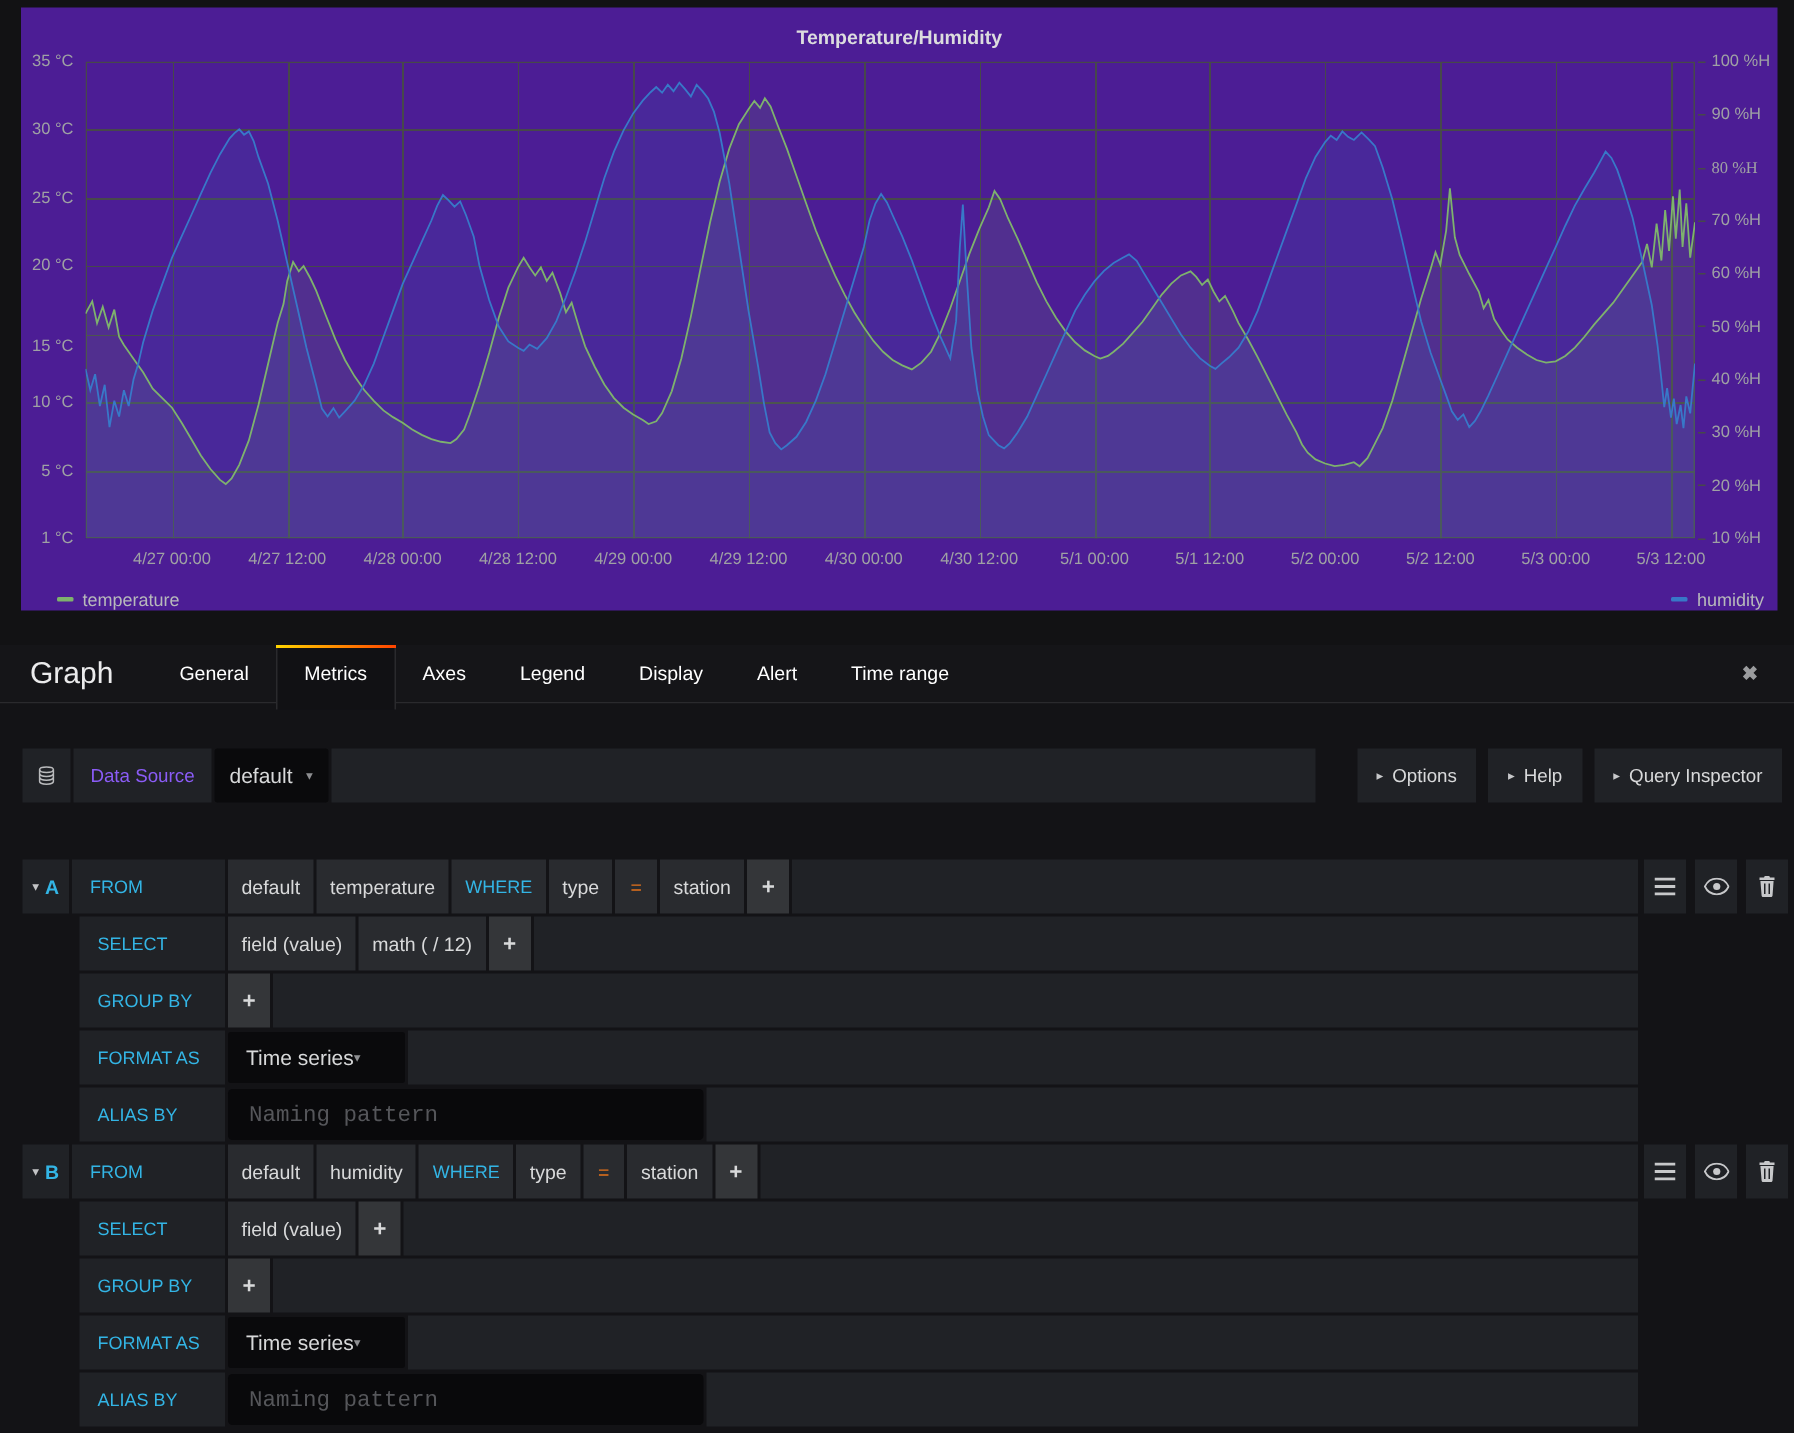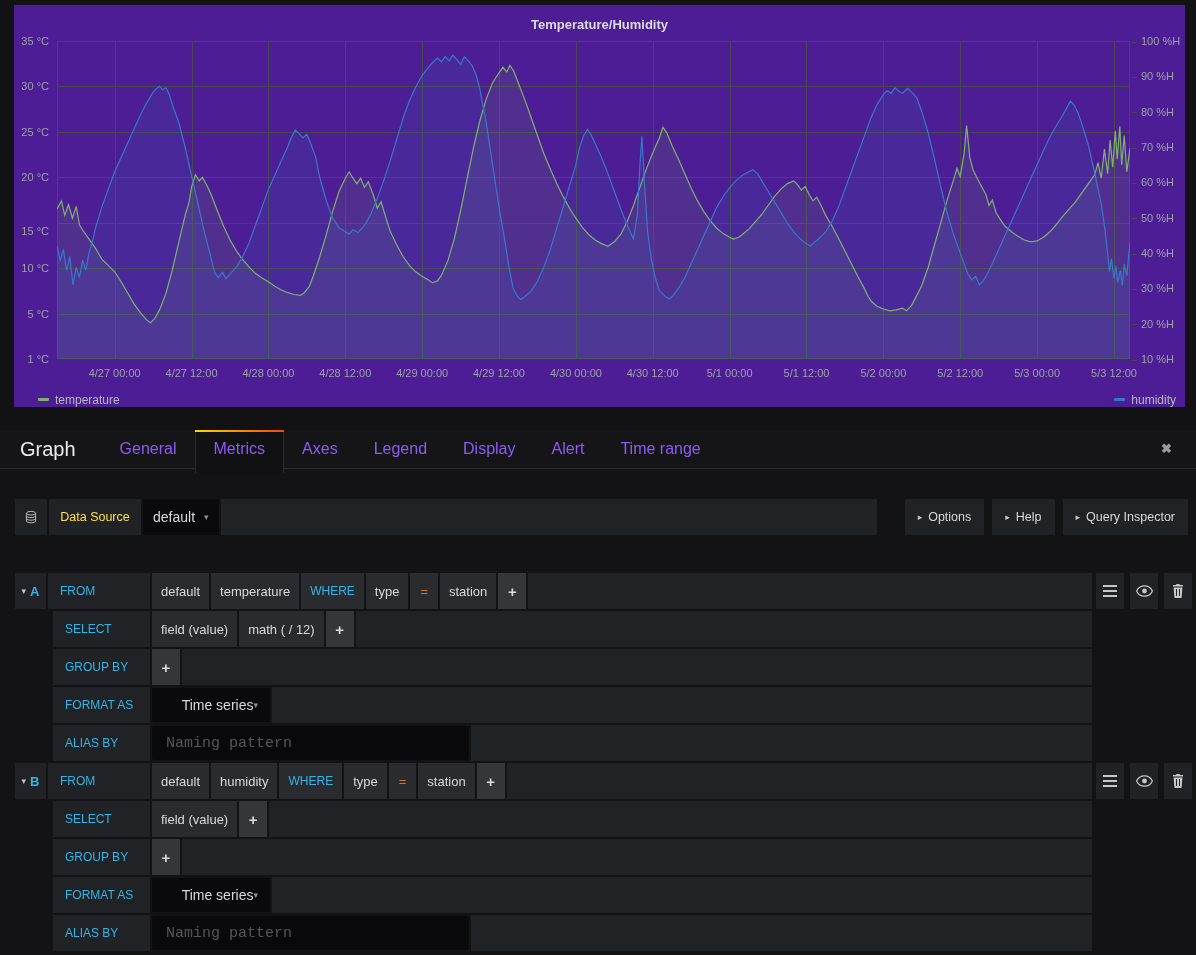--- a/index.html
+++ b/index.html
@@ -18,32 +18,32 @@
   .xaxis{position:absolute;left:43px;top:362px;width:1073px;height:14px;}
   .xaxis .xlab{position:absolute;width:84px;margin-left:-42px;text-align:center;font-size:11px;color:#9fa1a4;white-space:nowrap;}
   .legend{position:absolute;left:24px;right:9px;top:388px;height:16px;font-size:12px;color:#b7b9bb;}
   .legend .lg-left{position:absolute;left:0;top:0;}
   .legend .lg-right{position:absolute;right:0;top:0;}
   .lg-dash{display:inline-block;width:11px;height:3px;border-radius:1px;vertical-align:middle;margin-right:6px;margin-top:-2px;}
 
   
   .tabbar{position:absolute;top:430px;left:0;width:1196px;height:38px;background:#151518;border-bottom:1px solid #2a2a2d;display:flex;align-items:flex-start;}
   .graph-title{font-size:20px;color:#ebebec;line-height:38px;padding:0 26px 0 20px;}
-  .tab{line-height:38px;padding:0 18px;font-size:16px;color:#8b5cf6;cursor:pointer;}
+  .tab{line-height:38px;padding:0 18px;font-size:13px;color:#ffffff;cursor:pointer;}
   .tab.active{position:relative;background:#111114;height:43px;border-left:1px solid #2a2a2d;border-right:1px solid #2a2a2d;box-sizing:border-box;z-index:3;}
   .tab.active::before{content:"";position:absolute;top:0;left:-1px;right:-1px;height:2px;background:linear-gradient(to right,#ffd500,#ff4400);}
   .close-x{position:absolute;right:24px;top:0;line-height:38px;color:#9b9c9e;font-size:13px;font-weight:bold;cursor:pointer;}
 
   
   .editor{position:absolute;top:469px;left:0;width:1196px;height:486px;background:#131316;}
   .box{background:#202226;display:flex;align-items:center;box-sizing:border-box;}
 
   .ds-bar{position:absolute;top:30px;left:15px;width:1173px;height:36px;display:flex;gap:2px;}
   .ds-icon-box{width:32px;justify-content:center;}
-  .ds-label{width:92px;justify-content:center;color:#fde047;font-size:12.5px;}
+  .ds-label{width:92px;justify-content:center;color:#8b5cf6;font-size:12.5px;}
   .dd{background:#0a0a0c;border-radius:2px;padding:0 10px;display:flex;align-items:center;color:#d8d9da;font-size:14px;cursor:pointer;}
   .dd .caret{margin-left:9px;font-size:9px;color:#8d8e91;}
   .flex1{flex:1;background:#202226;}
   .ds-gap{width:16px;}
   .ds-btn{background:#202226;padding:0 13px;display:flex;align-items:center;color:#d8d9da;font-size:12.5px;cursor:pointer;margin-left:8px;white-space:nowrap;}
   .ds-btn .tri{font-size:9px;color:#c7c8ca;margin-right:6px;}
 
   .queries{position:absolute;top:104px;left:15px;width:1177px;}
   .q-row{display:flex;height:36px;margin-bottom:2px;}
   .q-line{display:flex;gap:2px;width:1077px;}
@@ -54,21 +54,21 @@
   .k-box .ltr{color:#33b5e5;font-weight:bold;font-size:13px;}
   .lbl{background:#202226;color:#33b5e5;font-size:12px;display:flex;align-items:center;padding-left:12px;box-sizing:border-box;}
   .lbl.from-w{width:102px;}
   .lbl.sub-w{width:97px;}
   .spacer38{width:36px;}
   .part{background:#292b2f;padding:0 9px;color:#d8d9da;font-size:13px;display:flex;align-items:center;cursor:pointer;white-space:nowrap;}
   .kwseg{background:#292b2f;padding:0 9px;color:#33b5e5;font-size:12px;display:flex;align-items:center;cursor:pointer;}
   .opseg{background:#292b2f;padding:0 10px;color:#e0711c;font-size:13px;display:flex;align-items:center;cursor:pointer;}
   .plus{width:28px;background:#343639;color:#d8d9da;font-size:15px;font-weight:bold;display:flex;align-items:center;justify-content:center;cursor:pointer;}
   .fillseg{flex:1;background:#202226;}
-  .dd-format{background:#0a0a0c;width:118px;border-radius:2px;display:flex;align-items:center;justify-content:flex-end;padding:0 12px;color:#d8d9da;font-size:14px;margin:1px 0;box-sizing:border-box;cursor:pointer;}
+  .dd-format{background:#0a0a0c;width:118px;border-radius:2px;display:flex;align-items:center;justify-content:flex-start;padding:0 12px;color:#d8d9da;font-size:14px;margin:1px 0;box-sizing:border-box;cursor:pointer;}
   .dd-format .caret{font-size:9px;color:#8d8e91;}
   .alias-input{width:317px;background:#09090b;border:none;outline:none;color:#d8d9da;font-size:15px;padding:0 14px;border-radius:3px;margin:1px 0;box-sizing:border-box;font-family:Liberation Mono, monospace;}
   .alias-input::placeholder{color:#55565a;}
 </style>
 </head>
 <body>
 
 <div class="chart-panel">
   <div class="chart-title">Temperature/Humidity</div>
   <div class="yaxis-left" id="yleft">
@@ -77,21 +77,21 @@
       <div class="ylab" style="top: 84.8571px;">25 °C</div>
       <div class="ylab" style="top: 130.286px;">20 °C</div>
       <div class="ylab" style="top: 184px;">15 °C</div>
       <div class="ylab" style="top: 221.143px;">10 °C</div>
       <div class="ylab" style="top: 266.571px;">5 °C</div>
       <div class="ylab" style="top: 312px;">1 °C</div>
     </div>
   <div class="yaxis-right" id="yright">
       <div class="ylab" style="top: -6px;"><span class="tickdash"></span>100 %H</div>
       <div class="ylab" style="top: 29.3333px;"><span class="tickdash"></span>90 %H</div>
-      <div class="ylab" style="top: 64.6667px;"><span class="tickdash"></span>80 %H</div>
+      <div class="ylab" style="top: 64.6667px; font-family: Liberation Serif, serif;"><span class="tickdash"></span>80 %H</div>
       <div class="ylab" style="top: 100px;"><span class="tickdash"></span>70 %H</div>
       <div class="ylab" style="top: 135.333px;"><span class="tickdash"></span>60 %H</div>
       <div class="ylab" style="top: 170.667px;"><span class="tickdash"></span>50 %H</div>
       <div class="ylab" style="top: 206px;"><span class="tickdash"></span>40 %H</div>
       <div class="ylab" style="top: 241.333px;"><span class="tickdash"></span>30 %H</div>
       <div class="ylab" style="top: 276.667px;"><span class="tickdash"></span>20 %H</div>
       <div class="ylab" style="top: 312px;"><span class="tickdash"></span>10 %H</div>
     </div>
   <div class="plot" id="plot">
       <svg viewBox="0 0 1073 318" preserveAspectRatio="none">

